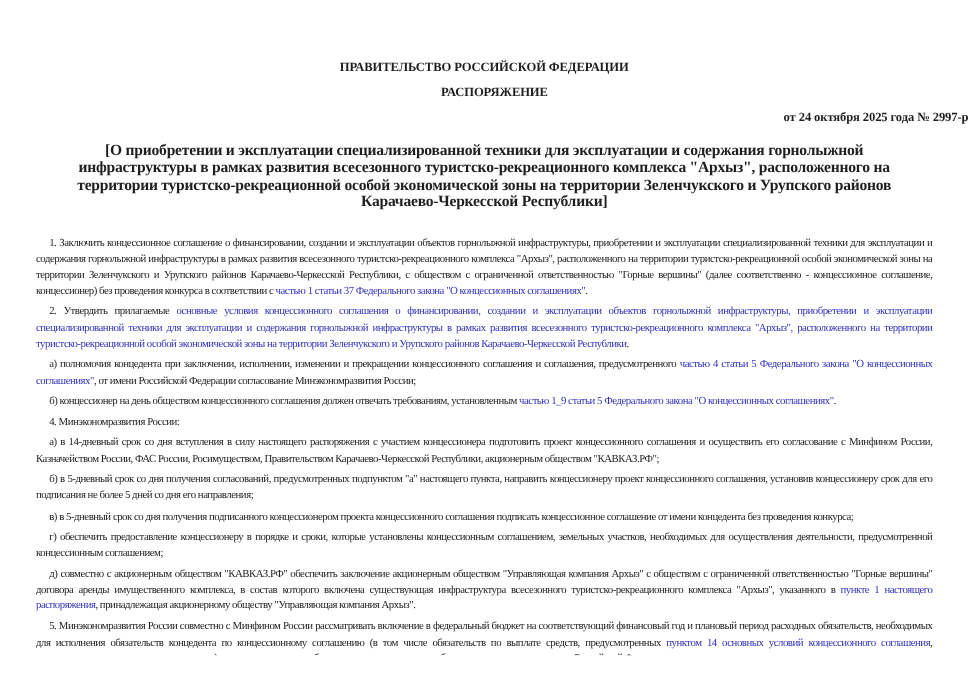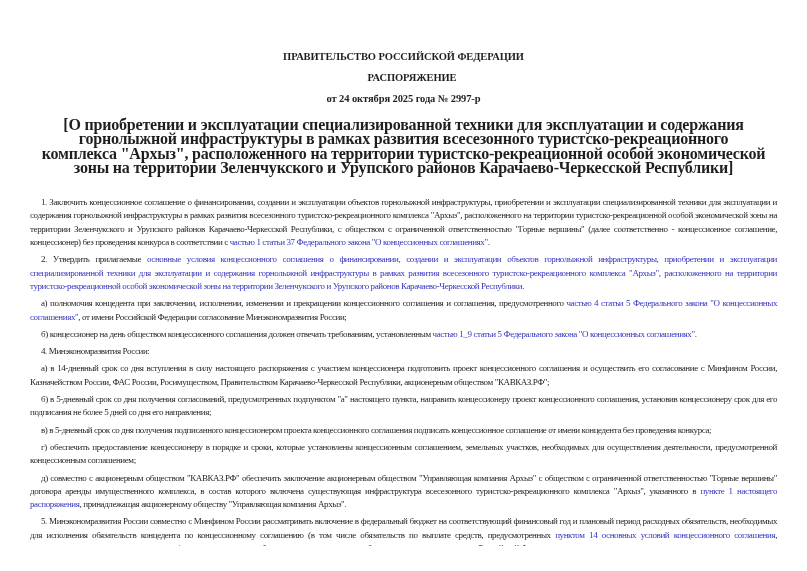--- a/index.html
+++ b/index.html
@@ -34,23 +34,24 @@
     letter-spacing: -0.1px;
     line-height: 13px;
     margin-bottom: 8px;
     padding-left: 17px;
   }
   .h-date {
     font-size: 10.5px;
     letter-spacing: -0.1px;
     line-height: 13px;
     margin-bottom: 13px;
+    text-align: right;
   }
   .h-title {
-    font-size: 16px;
+    font-size: 13px;
     letter-spacing: -0.2px;
     line-height: 14.3px;
     max-width: 724px;
     margin: 0 auto;
   }
   .doc-body {
     padding: 21px 30px 0 30px;
   }
   .para {
     margin: 0 0 4px 0;

